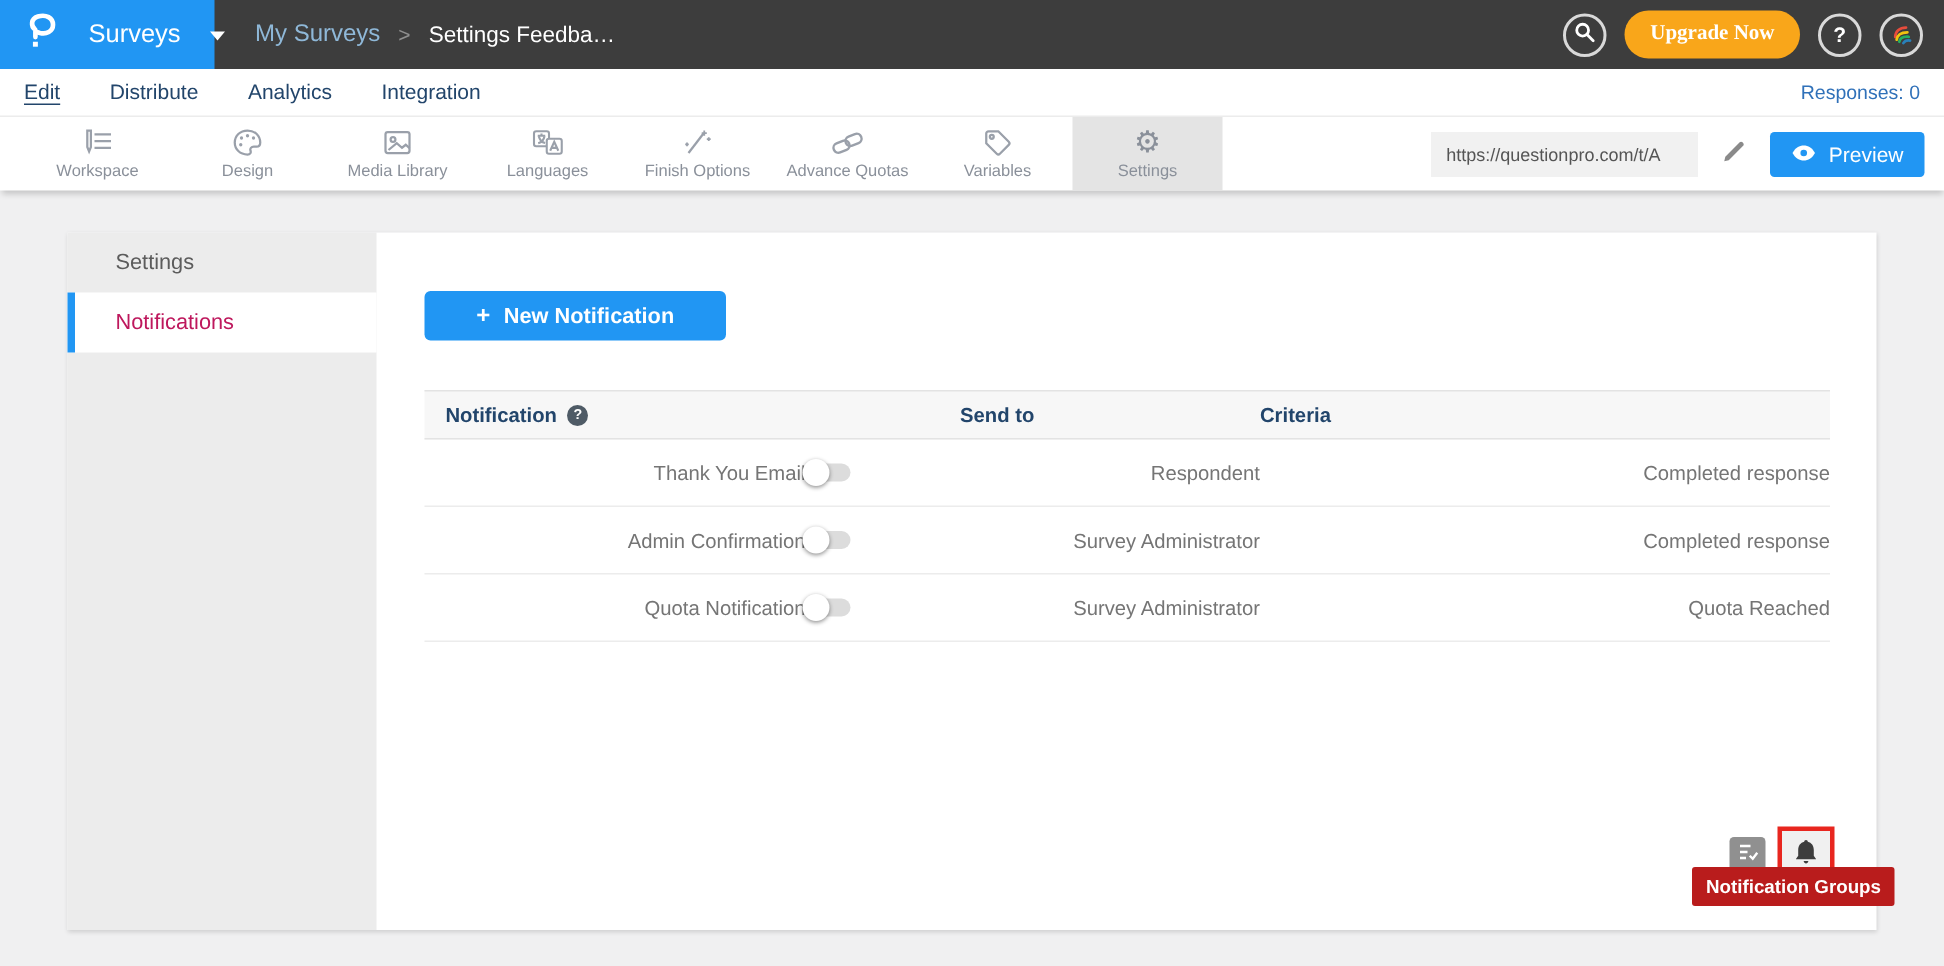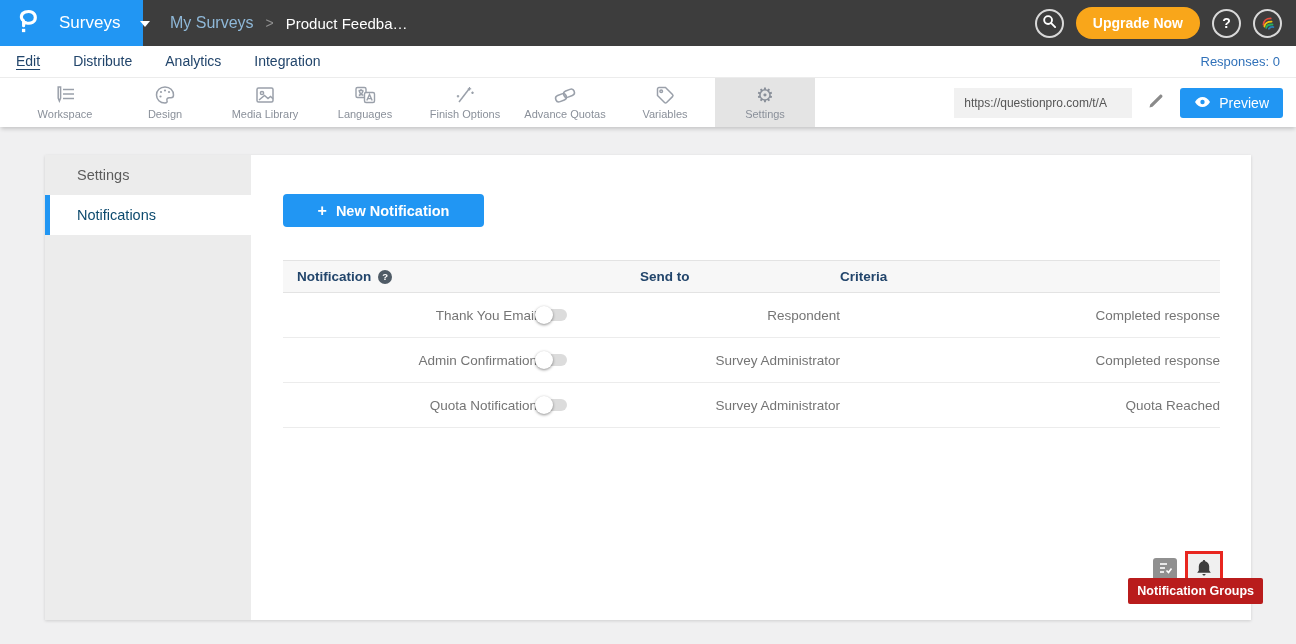--- a/index.html
+++ b/index.html
@@ -9,21 +9,21 @@
   .topbar { height:46px; background:#3d3d3d; display:flex; align-items:center; }
   .logo-block { width:143px; height:46px; background:#2196f3; display:flex; align-items:center; padding-left:17px; gap:20px; cursor:pointer; }
   .logo-block .app-label { color:#fff; font-size:17px; }
   .caret-down { width:0; height:0; border-left:5px solid transparent; border-right:5px solid transparent; border-top:6px solid #fff; margin-top:2px; }
   .breadcrumb { display:flex; align-items:center; margin-left:27px; gap:12px; }
   .bc-parent { color:#8fb8d8; font-size:16px; cursor:pointer; }
   .bc-sep { color:#909090; font-size:14px; }
   .bc-current { color:#fff; font-size:15px; }
   .top-actions { margin-left:auto; display:flex; align-items:center; gap:12px; padding-right:14px; }
   .circle-btn { width:29px; height:29px; border-radius:50%; border:2px solid #d9d9d9; display:flex; align-items:center; justify-content:center; color:#fff; cursor:pointer; background:transparent; font-weight:bold; font-size:14px; }
-  .upgrade-btn { background:#f9a61a; border:none; color:#fff; font-weight:bold; font-size:14px; padding:8px 17px; border-radius:17px; cursor:pointer; font-family:Liberation Sans, sans-serif; }
+  .upgrade-btn { background:#f9a61a; border:none; color:#fff; font-weight:bold; font-size:14px; padding:8px 17px; border-radius:17px; cursor:pointer; font-family:Liberation Serif, serif; }
 
   
   .tabbar { height:32px; background:#fff; border-bottom:1px solid #ececec; display:flex; align-items:center; padding:0 16px; }
   .tab { color:#22456b; font-size:14px; margin-right:33px; cursor:pointer; padding-bottom:2px; }
   .tab.active { text-decoration:underline; text-underline-offset:3px; }
   .responses { margin-left:auto; color:#3071b9; font-size:13px; }
 
   
   .toolbar { height:49px; background:#fff; display:flex; align-items:stretch; padding-left:15px; position:relative; box-shadow:0 3px 4px -1px rgba(0,0,0,0.18); z-index:5; }
   .tool-item { width:100px; display:flex; flex-direction:column; align-items:center; justify-content:center; gap:3px; cursor:pointer; color:#8a909a; }
@@ -34,21 +34,21 @@
   .url-group { margin-left:auto; display:flex; align-items:center; gap:15px; padding-right:13px; }
   .url-input { width:178px; height:30px; background:#f1f1f1; border:none; outline:none; padding:0 10px; font-size:12px; color:#555; font-family:inherit; }
   .pencil-btn { background:none; border:none; cursor:pointer; display:flex; }
   .preview-btn { background:#2196f3; color:#fff; border:none; height:30px; border-radius:3px; padding:12px 14px; font-size:14px; display:flex; align-items:center; gap:8px; cursor:pointer; font-family:inherit; }
 
   
   .main { height:517px; padding-top:28px; }
   .panel { width:1206px; height:465px; margin:0 45px; background:#fff; box-shadow:0 1px 3px rgba(0,0,0,0.14); display:flex; position:relative; }
   .side { width:206px; background:#ececec; flex-shrink:0; }
   .side-item { height:40px; display:flex; align-items:center; padding-left:32px; font-size:14.5px; color:#5c5c5c; cursor:pointer; }
-  .side-item.active { background:#fff; border-left:5px solid #2196f3; padding-left:27px; color:#0c4a6e; }
+  .side-item.active { background:#fff; border-left:5px solid #2196f3; padding-left:27px; color:#be185d; }
   .content { flex:1; padding:39px 31px 0 32px; }
 
   .new-btn { background:#2196f3; color:#fff; border:none; border-radius:4px; height:33px; width:201px; font-size:14.5px; font-weight:bold; display:flex; align-items:center; justify-content:center; gap:9px; cursor:pointer; font-family:inherit; }
   .new-btn .plus { font-size:16px; font-weight:bold; }
 
   
   .ntable { margin-top:33px; width:937px; }
   .t-head { height:33px; background:#f7f7f7; border-top:1px solid #e3e3e3; border-bottom:1px solid #e3e3e3; display:grid; grid-template-columns:240px 103px 200px 1fr; align-items:center; padding-left:14px; color:#22456b; font-weight:bold; font-size:13.5px; }
   .t-head .h-first { grid-column:1 / 3; display:flex; align-items:center; gap:7px; }
   .help-badge { width:14px; height:14px; border-radius:50%; background:#4f5b66; color:#fff; font-size:9.5px; font-weight:bold; display:inline-flex; align-items:center; justify-content:center; cursor:pointer; }
@@ -72,21 +72,21 @@
         <path d="M7 13 C4 11 3.5 5.5 9 3.7 C15 1.8 20 4.7 20 9.7 C20 14.7 15 16.7 10.5 15.6 L7.2 14.6 L7.2 18.6" stroke="#fff" stroke-width="3.4" fill="none" stroke-linecap="round" stroke-linejoin="round"></path>
         <rect x="5.4" y="22" width="3.6" height="3.6" fill="#fff"></rect>
       </svg>
     </span>
     <span class="app-label">Surveys</span>
     <span class="caret-down"></span>
   </div>
   <div class="breadcrumb">
     <span class="bc-parent">My Surveys</span>
     <span class="bc-sep">&gt;</span>
-    <span class="bc-current">Product Feedba…</span>
+    <span class="bc-current">Settings Feedba…</span>
   </div>
   <div class="top-actions">
     <button class="circle-btn">
       <span>
         <svg width="15" height="15" viewBox="0 0 16 16" fill="none" stroke="#fff" stroke-width="2">
           <circle cx="6.5" cy="6.5" r="4.2"></circle>
             <line x1="9.8" y1="9.8" x2="14" y2="14" stroke-linecap="round"></line>
         </svg>
       </span>
     </button>

